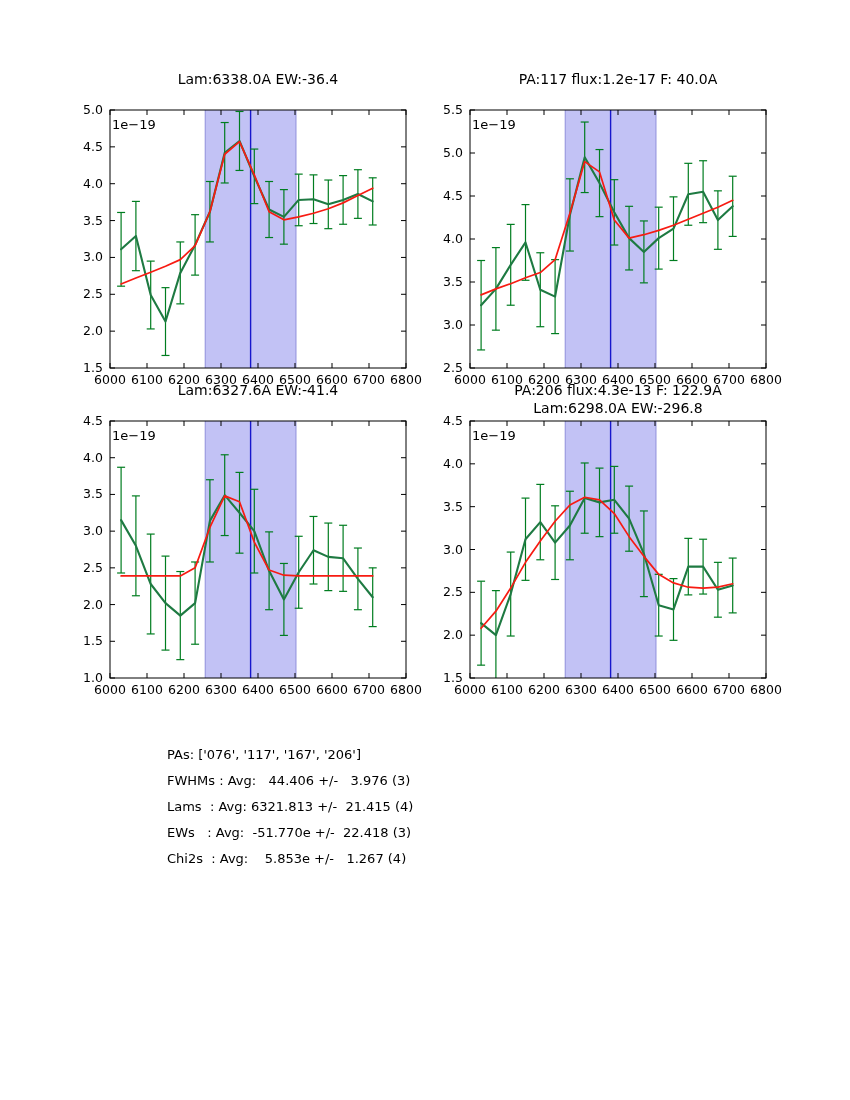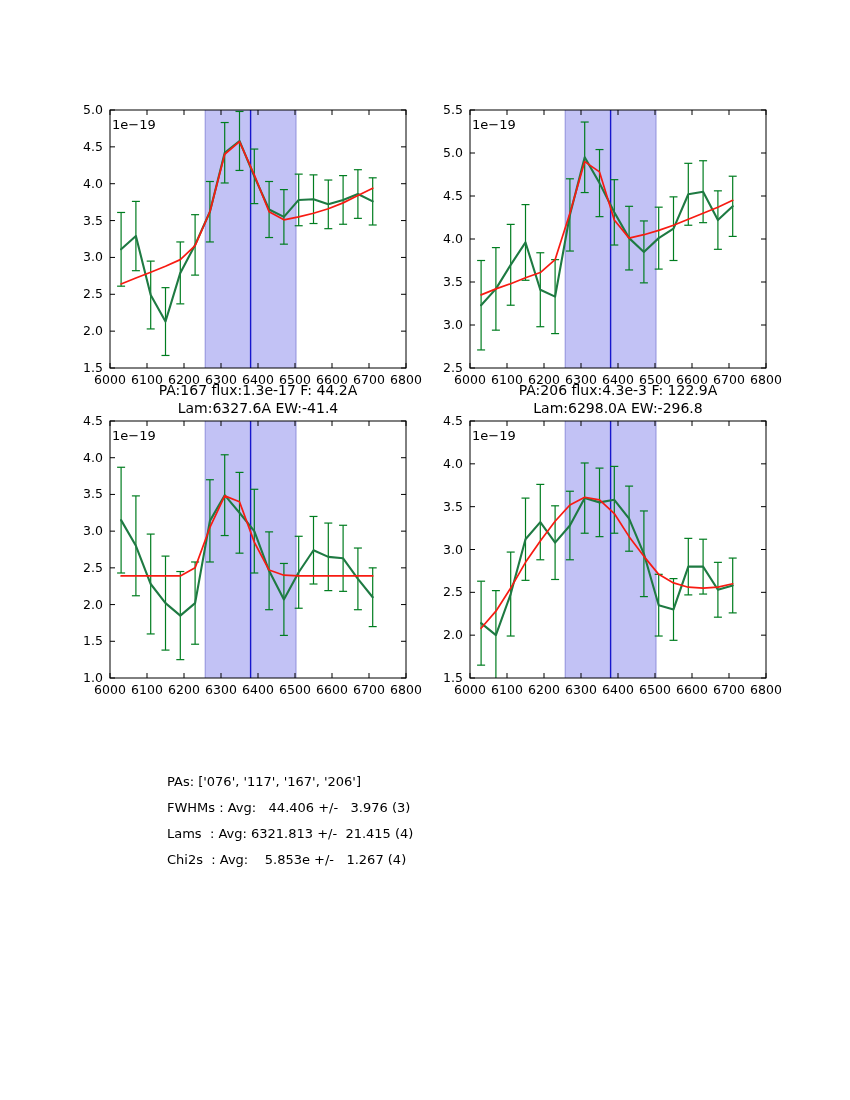--- a/index.html
+++ b/index.html
@@ -23,35 +23,35 @@
     font-size: 13px;
     line-height: 13px;
     white-space: nowrap;
     margin-top: 23px;
   }
   .axes-svg { position: absolute; }
   .summary {
     position: absolute;
     left: 167px;
     top: 742px;
-    margin-top: 27px;
   }
   .summary-line {
     font-size: 13px;
     line-height: 26px;
     white-space: pre;
   }
 </style>
 </head>
 <body>
 
 <div>
 
   <div class="subplot">
     <div class="subplot-title" id="title0" style="left: 110px; width: 296px; top: 71px;">
+      <div>Lam:6338.0A EW:-36.4</div>
     </div>
     <div class="offset-label" id="offset0" style="left: 112px; top: 95px;">1e−19</div>
     <svg class="axes-svg" id="axes0" width="358" height="294" viewBox="0 0 358 294" style="left: 64px; top: 104px;">
         <defs>
           <clipPath id="clip0">
             <rect x="46" y="6" width="296" height="258"></rect>
           </clipPath>
         </defs>
         <g clip-path="url(#clip0)">
           <rect x="141.275" y="6" width="90.65" height="258" fill="#c2c2f5"></rect>
@@ -171,20 +171,21 @@
           <text x="39" y="120.57142857142857" text-anchor="end">3.5</text>
           <text x="39" y="83.71428571428571" text-anchor="end">4.0</text>
           <text x="39" y="46.857142857142854" text-anchor="end">4.5</text>
           <text x="39" y="10" text-anchor="end">5.0</text>
         </g>
       </svg>
   </div>
 
   <div class="subplot">
     <div class="subplot-title" id="title1" style="left: 470px; width: 296px; top: 71px;">
+      <div>PA:117 flux:1.2e-17 F: 40.0A</div>
     </div>
     <div class="offset-label" id="offset1" style="left: 472px; top: 95px;">1e−19</div>
     <svg class="axes-svg" id="axes1" width="358" height="294" viewBox="0 0 358 294" style="left: 424px; top: 104px;">
         <defs>
           <clipPath id="clip1">
             <rect x="46" y="6" width="296" height="258"></rect>
           </clipPath>
         </defs>
         <g clip-path="url(#clip1)">
           <rect x="141.275" y="6" width="90.65" height="258" fill="#c2c2f5"></rect>
@@ -301,21 +302,20 @@
           <text x="39" y="139" text-anchor="end">4.0</text>
           <text x="39" y="96" text-anchor="end">4.5</text>
           <text x="39" y="53" text-anchor="end">5.0</text>
           <text x="39" y="10" text-anchor="end">5.5</text>
         </g>
       </svg>
   </div>
 
   <div class="subplot">
     <div class="subplot-title" id="title2" style="left: 110px; width: 296px; top: 382px;">
-      <div>PA:167 flux:1.3e-17 F: 44.2A</div>
       <div>Lam:6327.6A EW:-41.4</div>
     </div>
     <div class="offset-label" id="offset2" style="left: 112px; top: 406px;">1e−19</div>
     <svg class="axes-svg" id="axes2" width="358" height="293" viewBox="0 0 358 293" style="left: 64px; top: 415px;">
         <defs>
           <clipPath id="clip2">
             <rect x="46" y="6" width="296" height="257"></rect>
           </clipPath>
         </defs>
         <g clip-path="url(#clip2)">
@@ -436,21 +436,21 @@
           <text x="39" y="120.14285714285714" text-anchor="end">3.0</text>
           <text x="39" y="83.42857142857143" text-anchor="end">3.5</text>
           <text x="39" y="46.714285714285715" text-anchor="end">4.0</text>
           <text x="39" y="10" text-anchor="end">4.5</text>
         </g>
       </svg>
   </div>
 
   <div class="subplot">
     <div class="subplot-title" id="title3" style="left: 470px; width: 296px; top: 382px;">
-      <div>PA:206 flux:4.3e-3 F: 122.9A</div>
+      <div>PA:206 flux:4.3e-13 F: 122.9A</div>
       <div>Lam:6298.0A EW:-296.8</div>
     </div>
     <div class="offset-label" id="offset3" style="left: 472px; top: 406px;">1e−19</div>
     <svg class="axes-svg" id="axes3" width="358" height="293" viewBox="0 0 358 293" style="left: 424px; top: 415px;">
         <defs>
           <clipPath id="clip3">
             <rect x="46" y="6" width="296" height="257"></rect>
           </clipPath>
         </defs>
         <g clip-path="url(#clip3)">
@@ -570,16 +570,17 @@
           <text x="39" y="52.83333333333333" text-anchor="end">4.0</text>
           <text x="39" y="10" text-anchor="end">4.5</text>
         </g>
       </svg>
   </div>
 
   <div class="summary">
     <div class="summary-line">PAs: ['076', '117', '167', '206']</div>
     <div class="summary-line">FWHMs : Avg:   44.406 +/-   3.976 (3)</div>
     <div class="summary-line">Lams  : Avg: 6321.813 +/-  21.415 (4)</div>
+    <div class="summary-line">EWs   : Avg:  -51.770e +/-  22.418 (3)</div>
     <div class="summary-line">Chi2s  : Avg:    5.853e +/-   1.267 (4)</div>
   </div>
 
 </div>
 
 </body></html>

